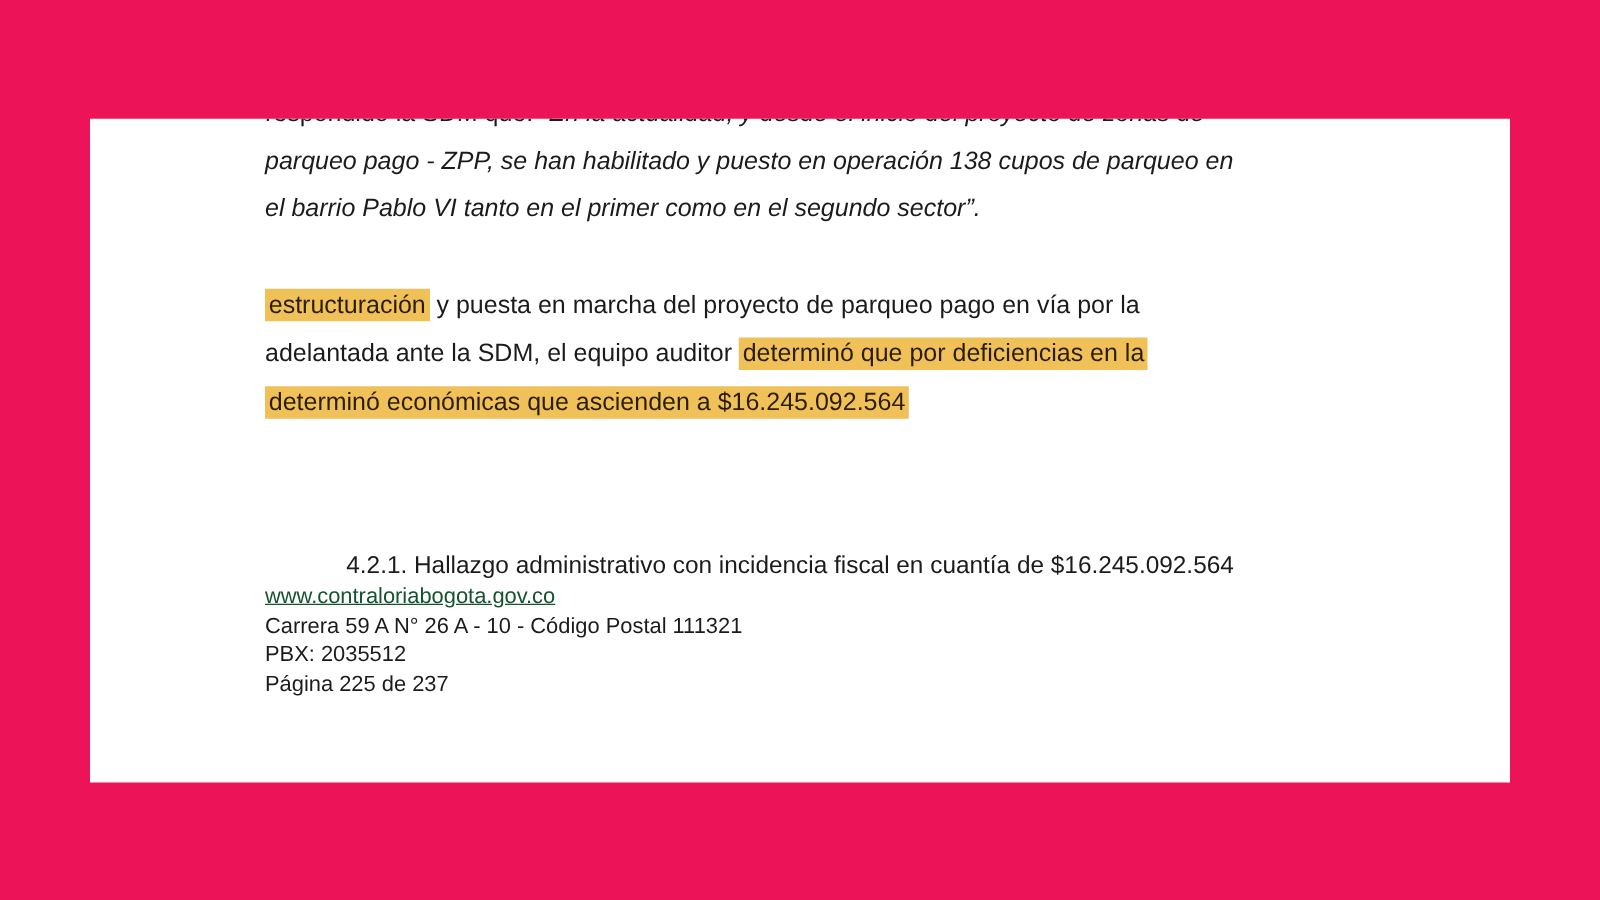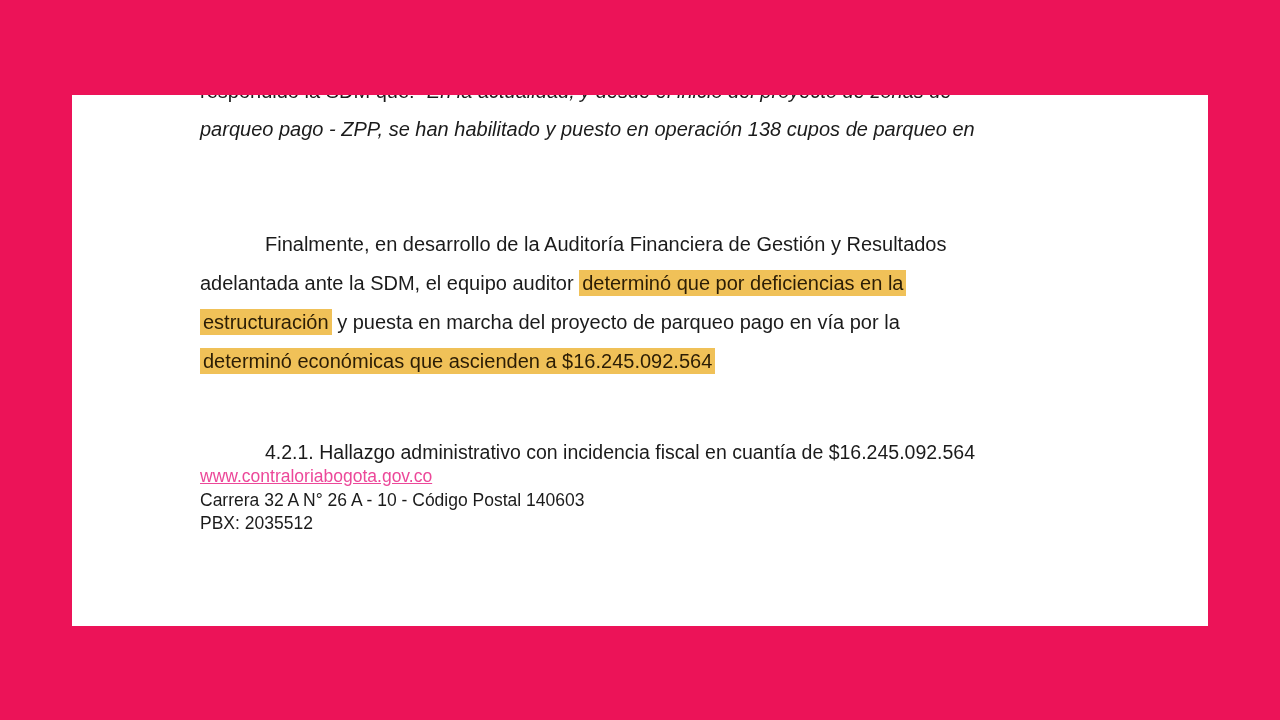--- a/index.html
+++ b/index.html
@@ -20,21 +20,21 @@
     position: absolute;
     left: 72px;
     top: 95px;
     width: 1136px;
     height: 531px;
     background: #ffffff;
     overflow: hidden;
   }
   .para {
     position: absolute;
-    left: 128px;
+    left: 140px;
     width: 884px;
     color: #1b1b1b;
     font-size: 20px;
     line-height: 38px;
     text-align: left;
   }
   .quote-para {
     top: -23px;
     font-style: italic;
     line-height: 38px;
@@ -57,46 +57,47 @@
     white-space: nowrap;
     width: auto;
   }
   .footer {
     top: 370px;
     font-size: 17.5px;
     line-height: 23.5px;
     width: auto;
   }
   .footer .site-link {
-    color: #ec4899;
+    color: #14532d;
     text-decoration: underline;
     cursor: pointer;
   }
   .footer div { white-space: nowrap; }
 </style>
 </head>
 <body>
 
 <div class="frame">
   <div class="paper">
 
     <div class="para quote-para">
       <div><span class="upright">respondido la SDM que: </span><span>“En la actualidad, y desde el inicio del proyecto de zonas de</span></div>
       <div>parqueo pago - ZPP, se han habilitado y puesto en operación 138 cupos de parqueo en</div>
+      <div>el barrio Pablo VI tanto en el primer como en el segundo sector”.</div>
     </div>
 
     <div class="para body-para">
-      <div><span class="indent"></span><span>Finalmente, en desarrollo de la Auditoría Financiera de Gestión y Resultados</span></div>
+      <div><span class="hl">estructuración</span><span> y puesta en marcha del proyecto de parqueo pago en vía por la</span></div>
       <div><span>adelantada ante la SDM, el equipo auditor </span><span class="hl">determinó que por deficiencias en la</span></div>
-      <div><span class="hl">estructuración</span><span> y puesta en marcha del proyecto de parqueo pago en vía por la</span></div>
       <div><span class="hl">determinó económicas que ascienden a $16.245.092.564</span></div>
     </div>
 
     <div class="para heading"><span class="indent"></span><span>4.2.1. Hallazgo administrativo con incidencia fiscal en cuantía de $16.245.092.564</span></div>
 
     <div class="para footer">
       <div><a class="site-link">www.contraloriabogota.gov.co</a></div>
-      <div>Carrera 32 A N° 26 A - 10 - Código Postal 140603</div>
+      <div>Carrera 59 A N° 26 A - 10 - Código Postal 111321</div>
       <div>PBX: 2035512</div>
+      <div>Página 225 de 237</div>
     </div>
 
   </div>
 </div>
 
 </body></html>

